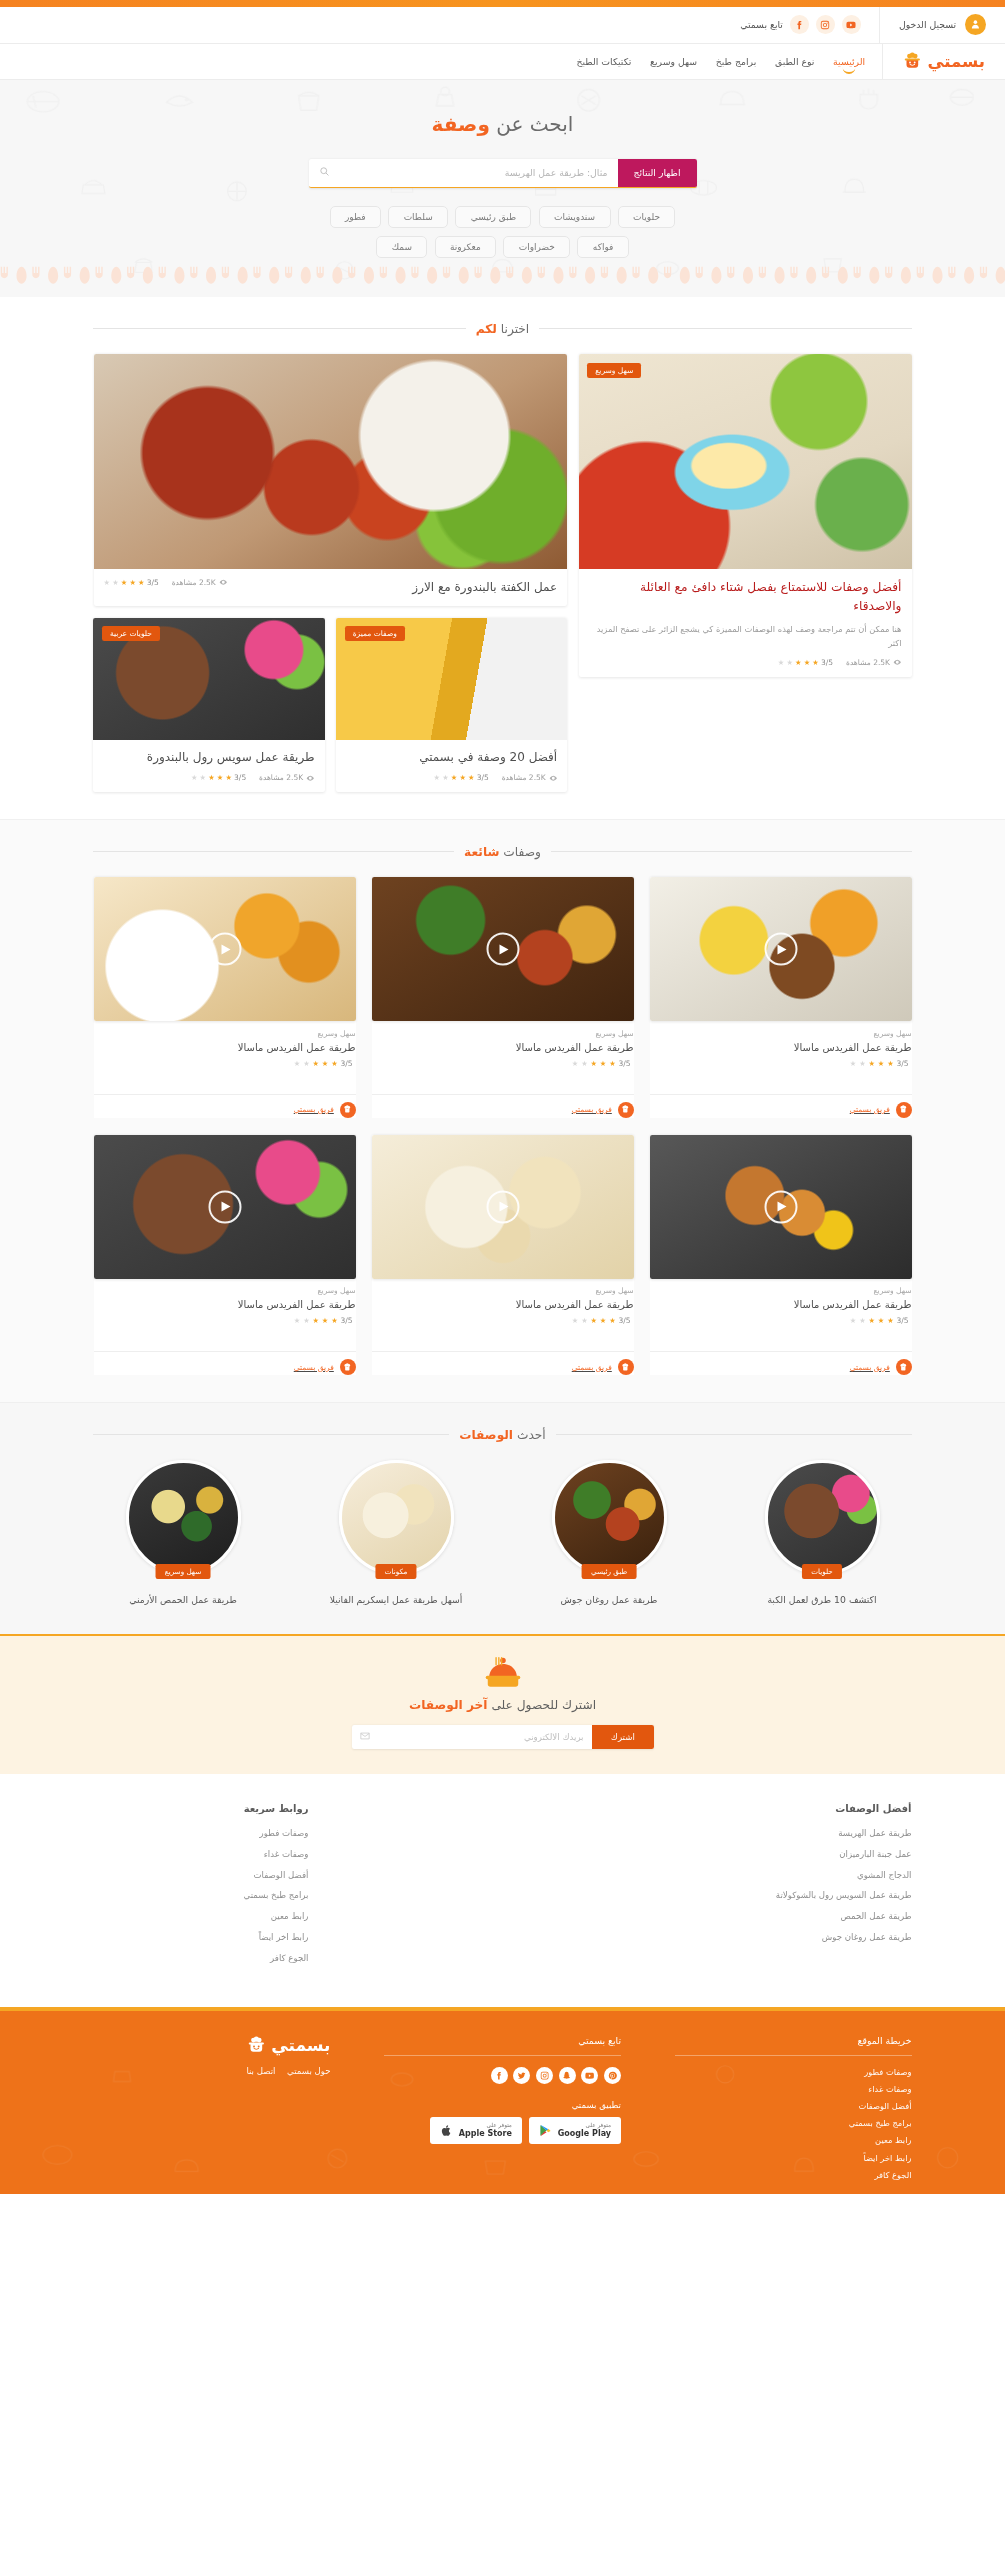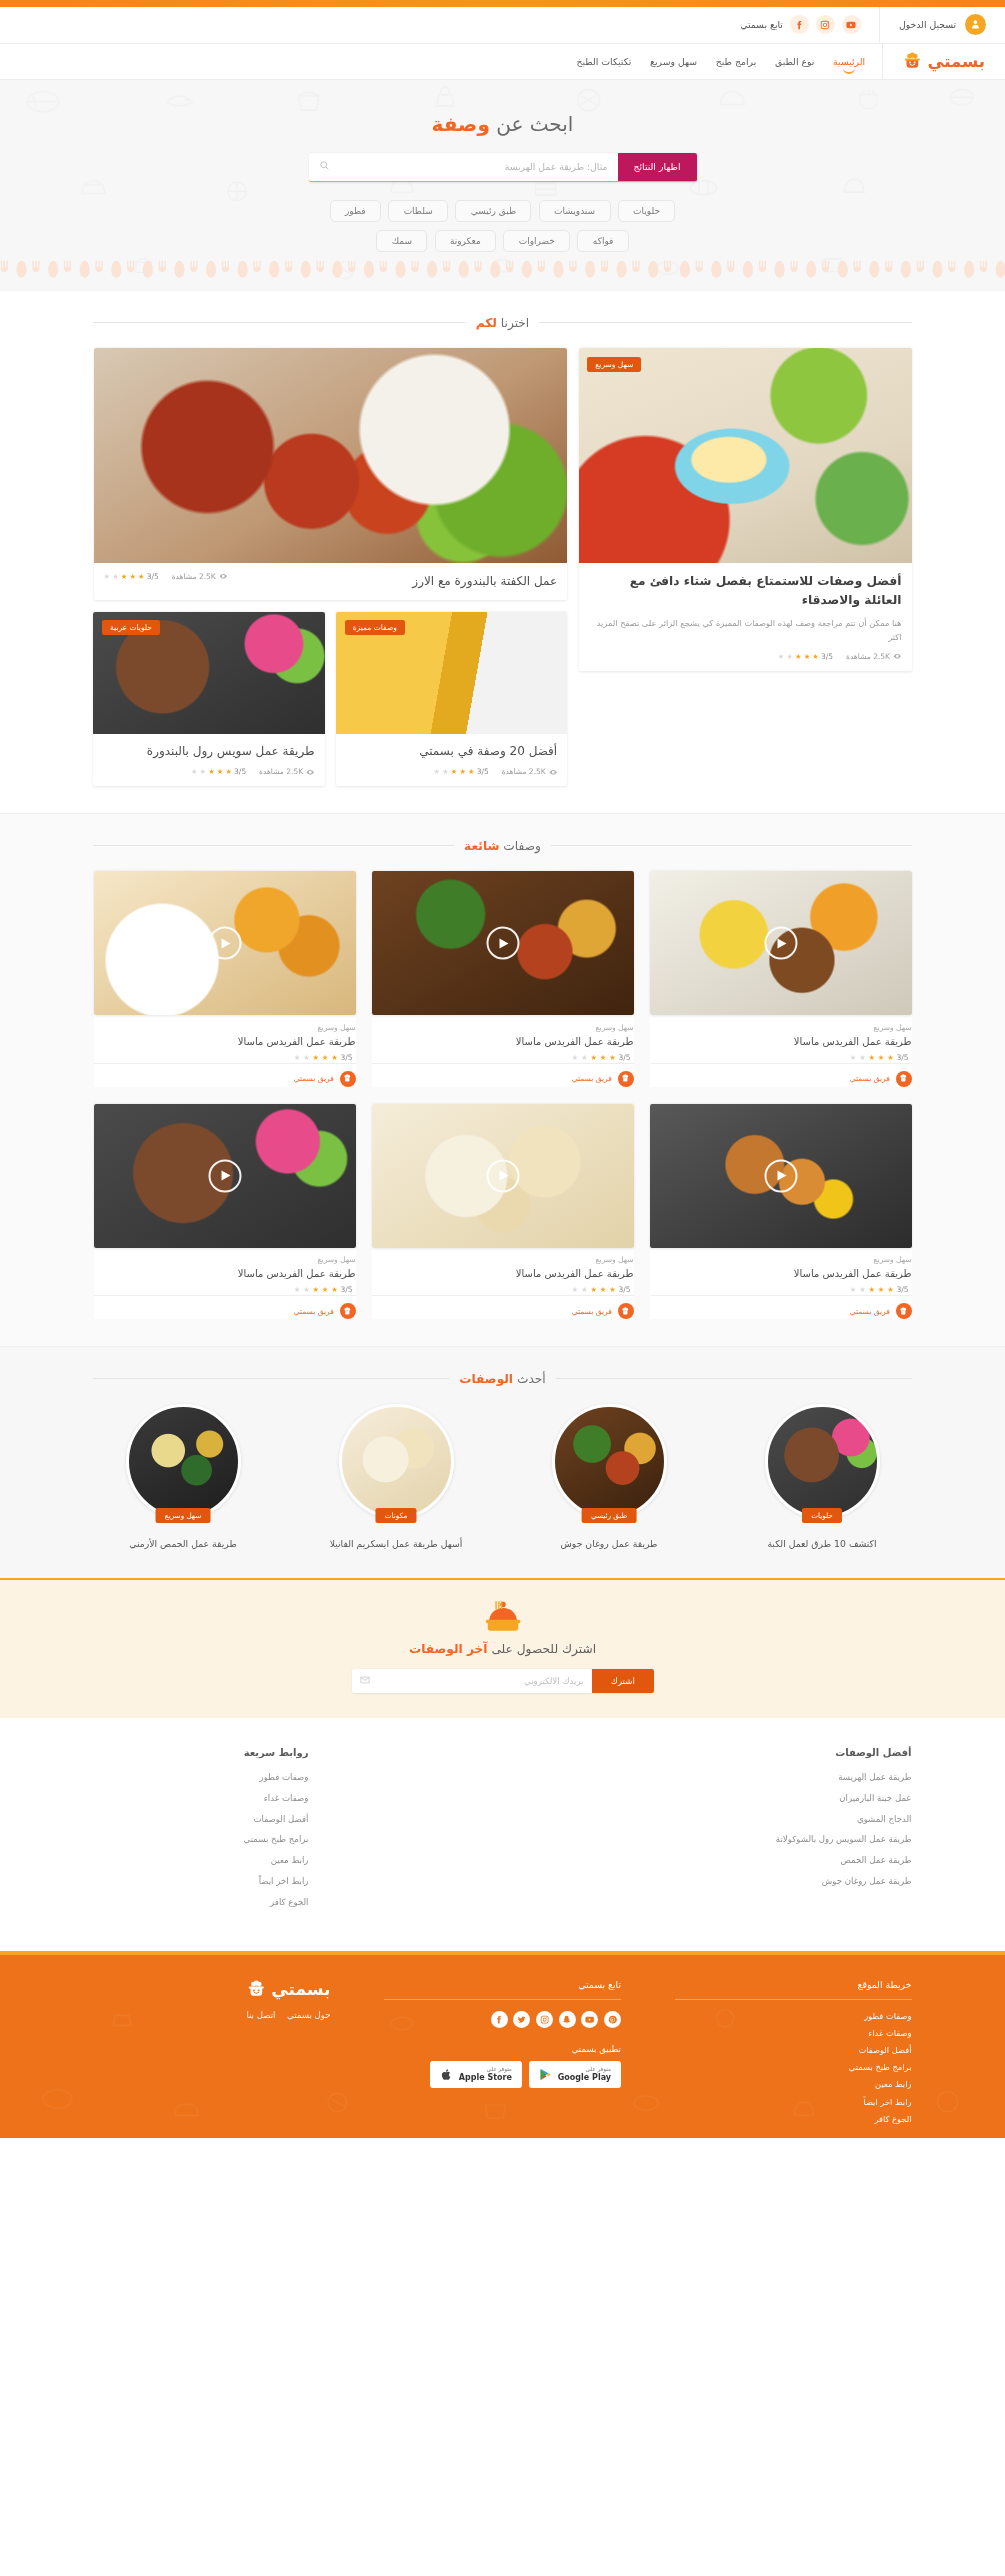--- a/index.html
+++ b/index.html
@@ -54,21 +54,21 @@
   }
 
   
   .hero {
     background:#f7f7f7; padding:32px 0 0 0; position:relative; overflow:hidden;
   }
   .hero-pattern {
     position:absolute; inset:0; opacity:.45; pointer-events:none;
   }
   .hero-inner { position:relative; z-index:2; }
-  .hero-title { text-align:center; font-size:20px; color:#6b6b6b; font-weight:normal; margin-bottom:17px;}
+  .hero-title { text-align:center; font-size:20px; color:#6b6b6b; font-weight:normal; margin-bottom:23px;}
   .hero-title b { color:#f26522; font-weight:bold;}
   .searchwrap {
     width:388px; margin:0 auto; display:flex; height:29px;
     box-shadow:0 0.7px 2.2px rgba(0,0,0,.09); border-radius:2.2px; overflow:hidden; background:#fff;
     border-bottom:1.4px solid #f5a623;
   }
   .search-input-box { flex:1; display:flex; align-items:center; gap:5.7px; padding:0 10px; }
   .search-input-box svg { width:10.8px;height:10.8px; stroke:#bbb; fill:none; stroke-width:2;}
   .search-input-box input {
     border:0; outline:0; flex:1; font-size:9.3px; color:#666; font-family:inherit; text-align:right; background:transparent;
@@ -97,21 +97,21 @@
   .chosen-left { width:474px; display:flex; flex-direction:column; gap:11.5px; }
   .chosen-right { width:333px; }
   .card { background:#fff; box-shadow:0 0.7px 2.9px rgba(0,0,0,.10); border-radius:2.2px; overflow:hidden; position:relative;}
   .card-img { width:100%; display:block; background-size:cover; background-position:center; }
   .badge {
     position:absolute; top:8.6px; left:8.6px; background:#e2570e; color:#fff; font-size:7.5px;
     padding:2.9px 8px; border-radius:2.2px; z-index:3;
   }
   .card-body { padding:8.6px 10px 10px 10px; }
   .card-title { font-size:12px; color:#4e4e4e; line-height:1.5; }
-  .card-title.big { font-size:12.2px; color:#404040; font-weight:bold; line-height:1.55;}
+  .card-title.big { font-size:12.2px; color:#b91c1c; font-weight:normal; line-height:1.55;}
   .card-desc { font-size:8.3px; color:#9c9c9c; line-height:1.75; margin-top:5.7px; }
   .card-meta { display:flex; align-items:center; justify-content:flex-start; gap:10px; margin-top:7.2px; font-size:7.5px; color:#9a9a9a;}
   .stars { display:flex; align-items:center; gap:2.2px; }
   .star { color:#f5a623; font-size:7.2px; }
   .star.off { color:#d9d9d9; }
   .rate-num { color:#8a8a8a; margin-right:2.9px; font-size:7.5px;}
   .views { display:flex; align-items:center; gap:2.9px; }
   .views svg { width:8.6px; height:8.6px; fill:#b0b0b0; }
   .small-row { display:flex; gap:11.5px; }
   .small-card { flex:1; }
@@ -127,22 +127,22 @@
     display:flex;align-items:center;justify-content:center;
   }
   .play::after {
     content:""; border-left:9.3px solid #fff; border-top:5.7px solid transparent; border-bottom:5.7px solid transparent;
     margin-right:-2.2px;
   }
   .rcard-tag { font-size:7.5px; color:#a7a7a7; margin:7.2px 0 4.3px 0; }
   .rcard-title { font-size:10px; color:#4e4e4e; }
   .rcard-rate { margin-top:5.7px; display:flex; align-items:center; gap:2.9px;}
   .rcard-foot {
-    margin-top:1px; padding-top:7.2px; border-top:0.7px solid #eee;
-    display:flex; align-items:center; justify-content:flex-start; gap:5.7px;
+    margin-top:26px; padding-top:7.2px; border-top:0.7px solid #eee;
+    display:flex; align-items:center; justify-content:flex-start; gap:5.7px;text-decoration:underline;
   }
   .chef-ic { width:16px;height:16px;border-radius:50%;background:#f26522;display:flex;align-items:center;justify-content:center;}
   .chef-ic svg { width:8.6px;height:8.6px;fill:#fff;}
   .chef-txt { font-size:7.5px; color:#f26522;}
 
   
   .latest-sec { background:#f7f7f7; padding:24.4px 0 29px 0; border-top:0.7px solid #efefef;}
   .circles { width:818px; margin:0 auto; display:flex; justify-content:space-between; }
   .circ-item { width:179px; display:flex; flex-direction:column; align-items:center; }
   .circ-img {

